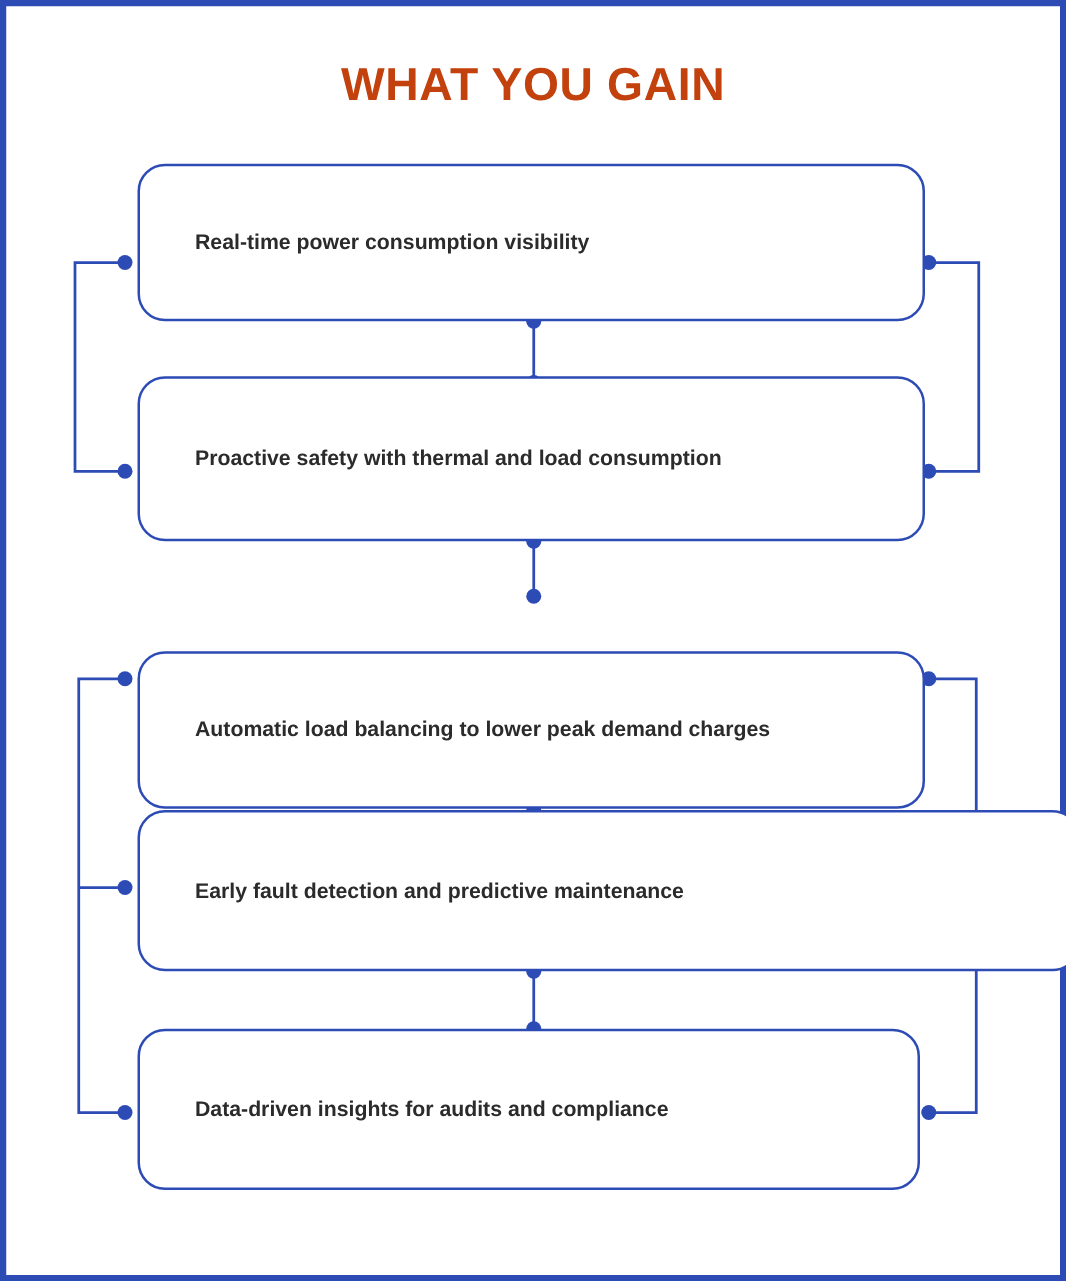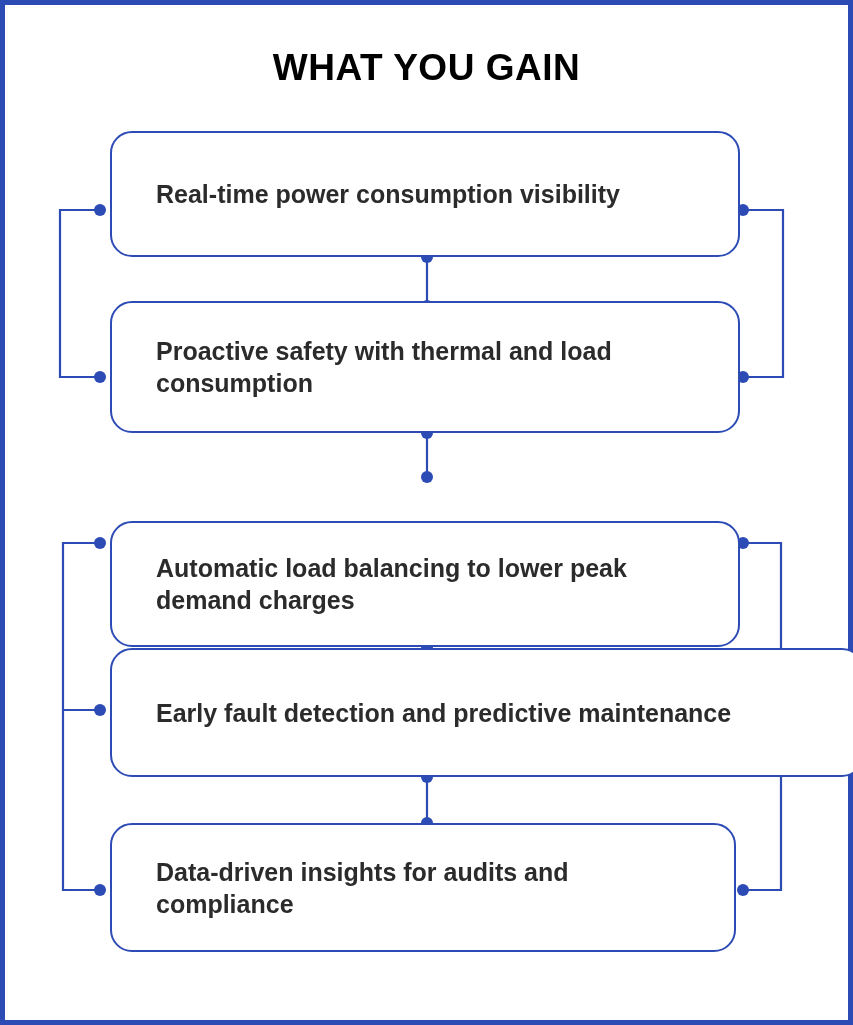--- a/index.html
+++ b/index.html
@@ -23,21 +23,21 @@
   }
   #title {
     position: absolute;
     top: 42px;
     left: 0;
     width: 100%;
     text-align: center;
     font-size: 37px;
     font-weight: bold;
     letter-spacing: 0.5px;
-    color: #000000;
+    color: #c2410c;
     font-family: "Liberation Sans", sans-serif;
   }
   #connectors {
     position: absolute;
     top: 0;
     left: 0;
     width: 843px;
     height: 1015px;
     pointer-events: none;
   }
@@ -45,21 +45,21 @@
     position: absolute;
     box-sizing: border-box;
     border: 2.5px solid #2d4bb5;
     border-radius: 22px;
     background: #ffffff;
     display: flex;
     align-items: center;
   }
   .box-text {
     padding: 0 26px 0 44px;
-    font-size: 25px;
+    font-size: 17px;
     font-weight: bold;
     line-height: 1.28;
     color: #2b2b2b;
     font-family: "Liberation Sans", sans-serif;
   }
 </style>
 </head>
 <body>
 
 <div id="frame">

